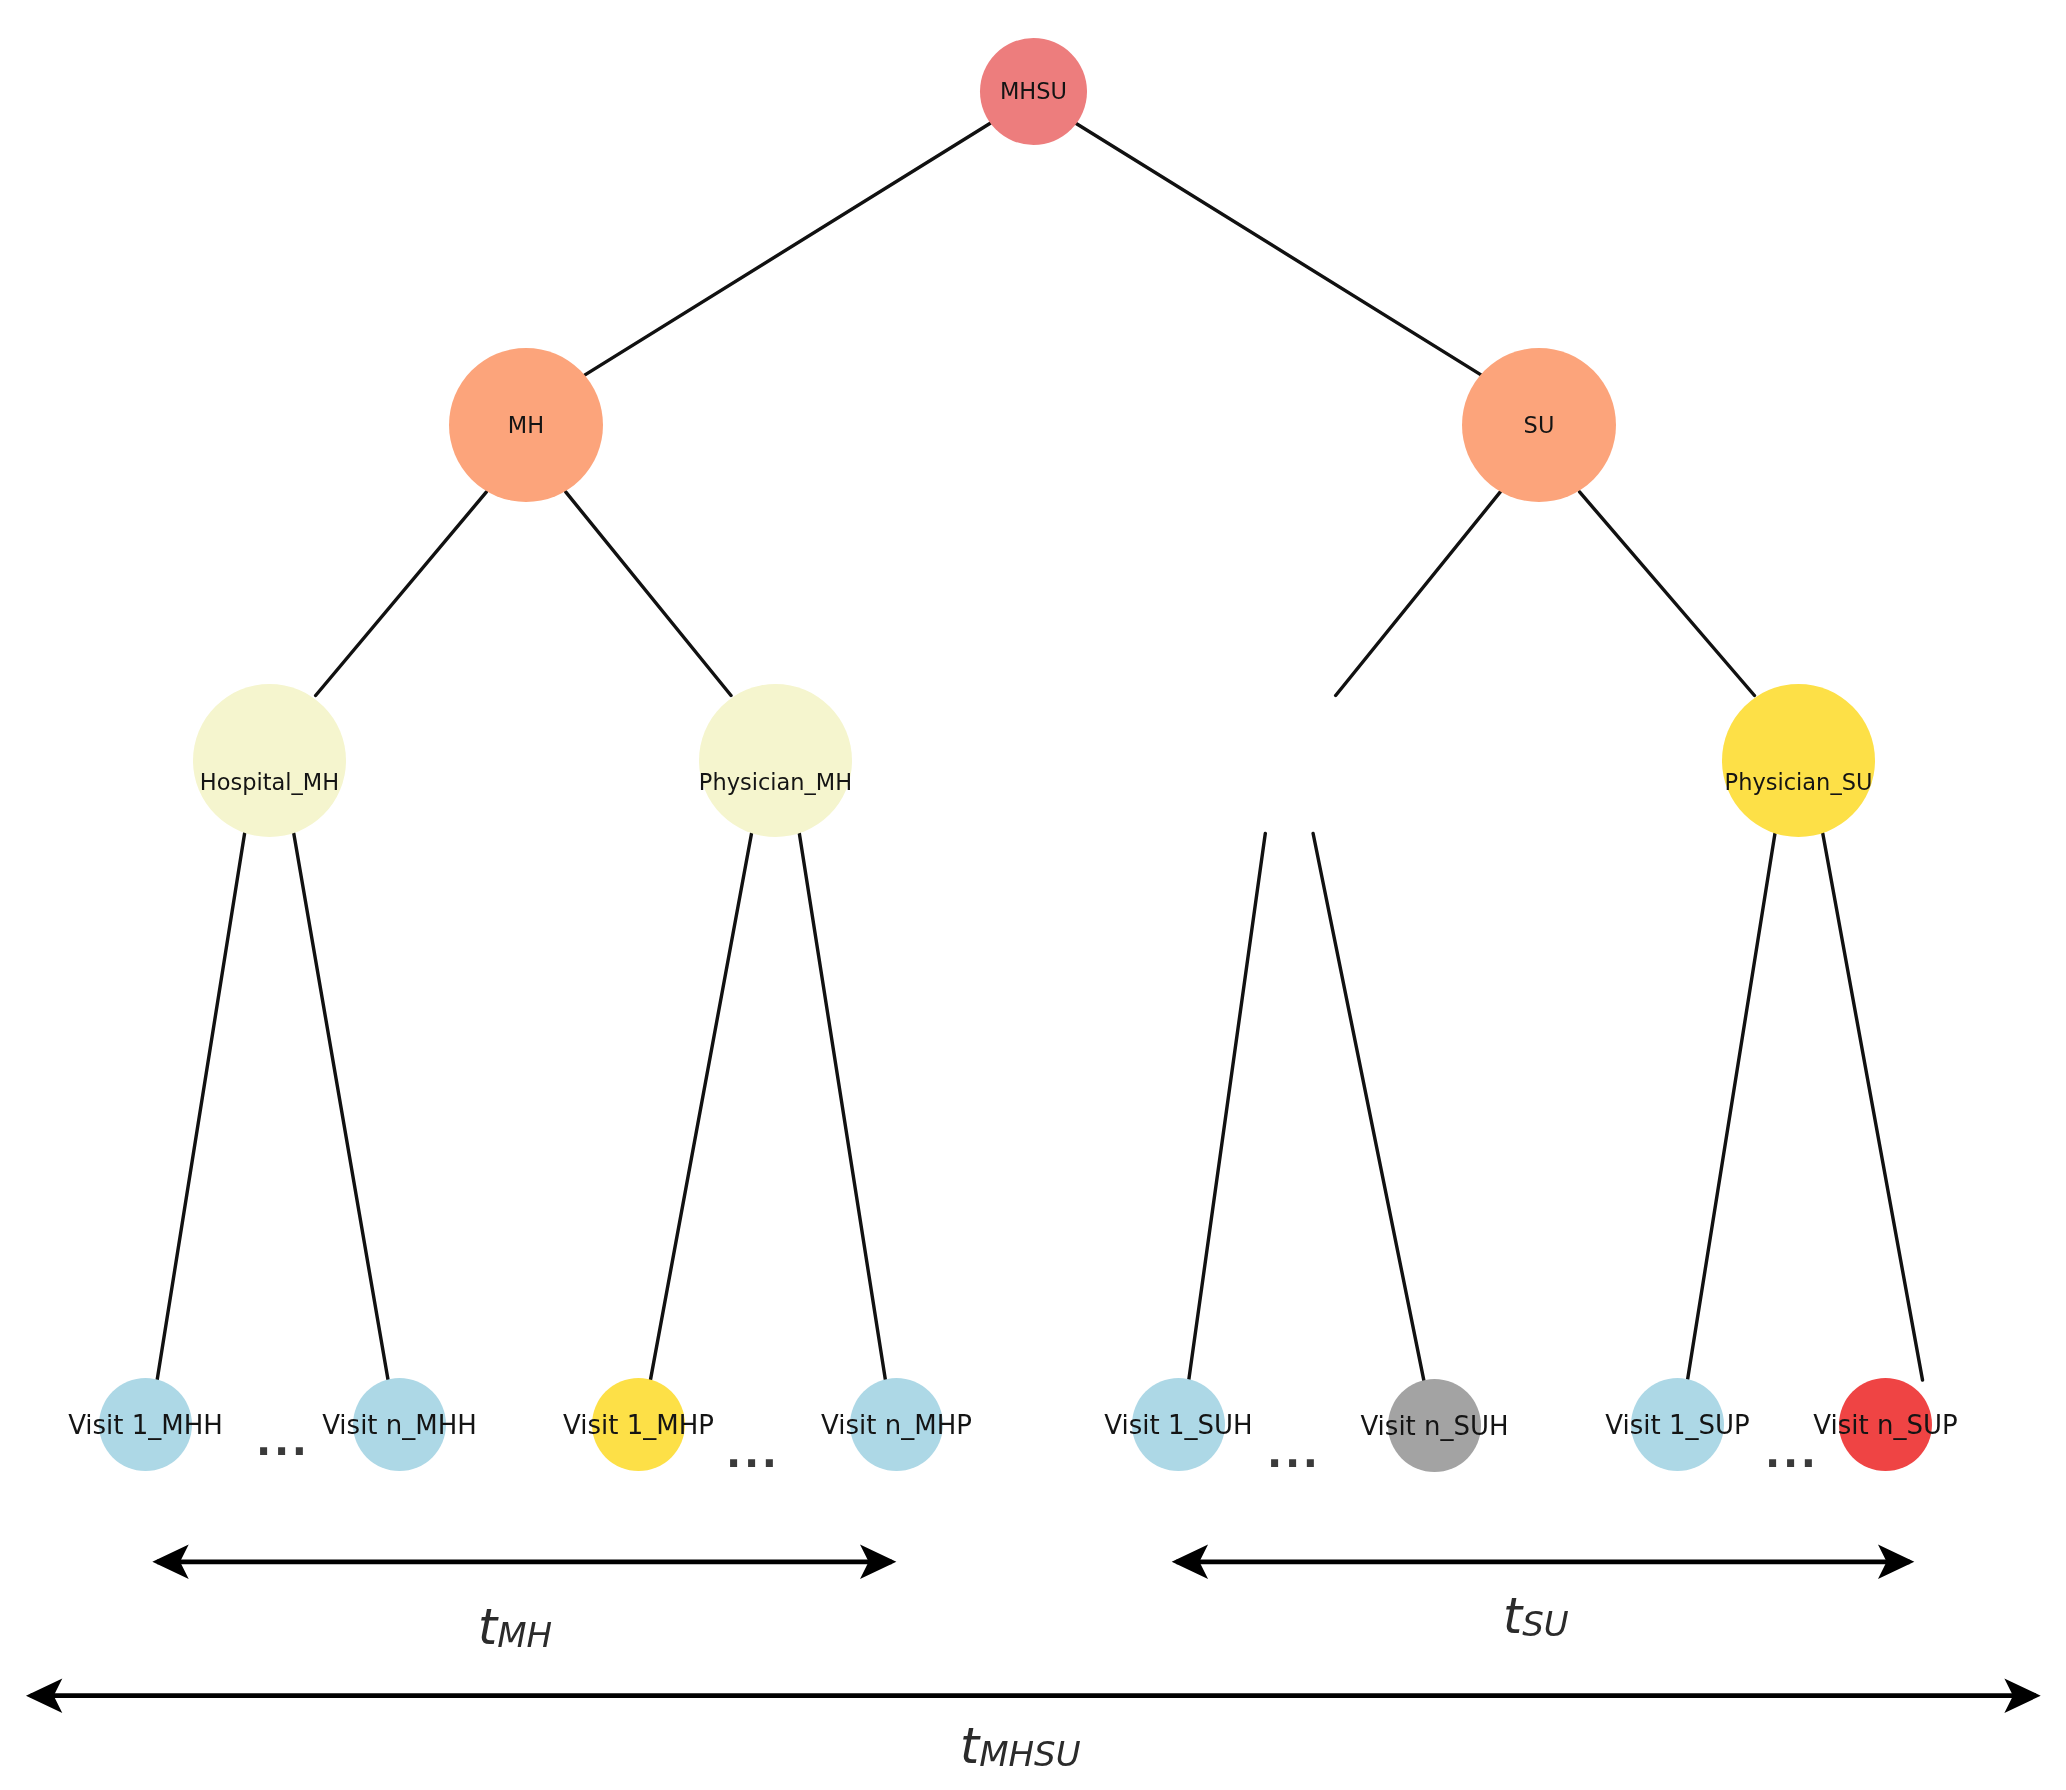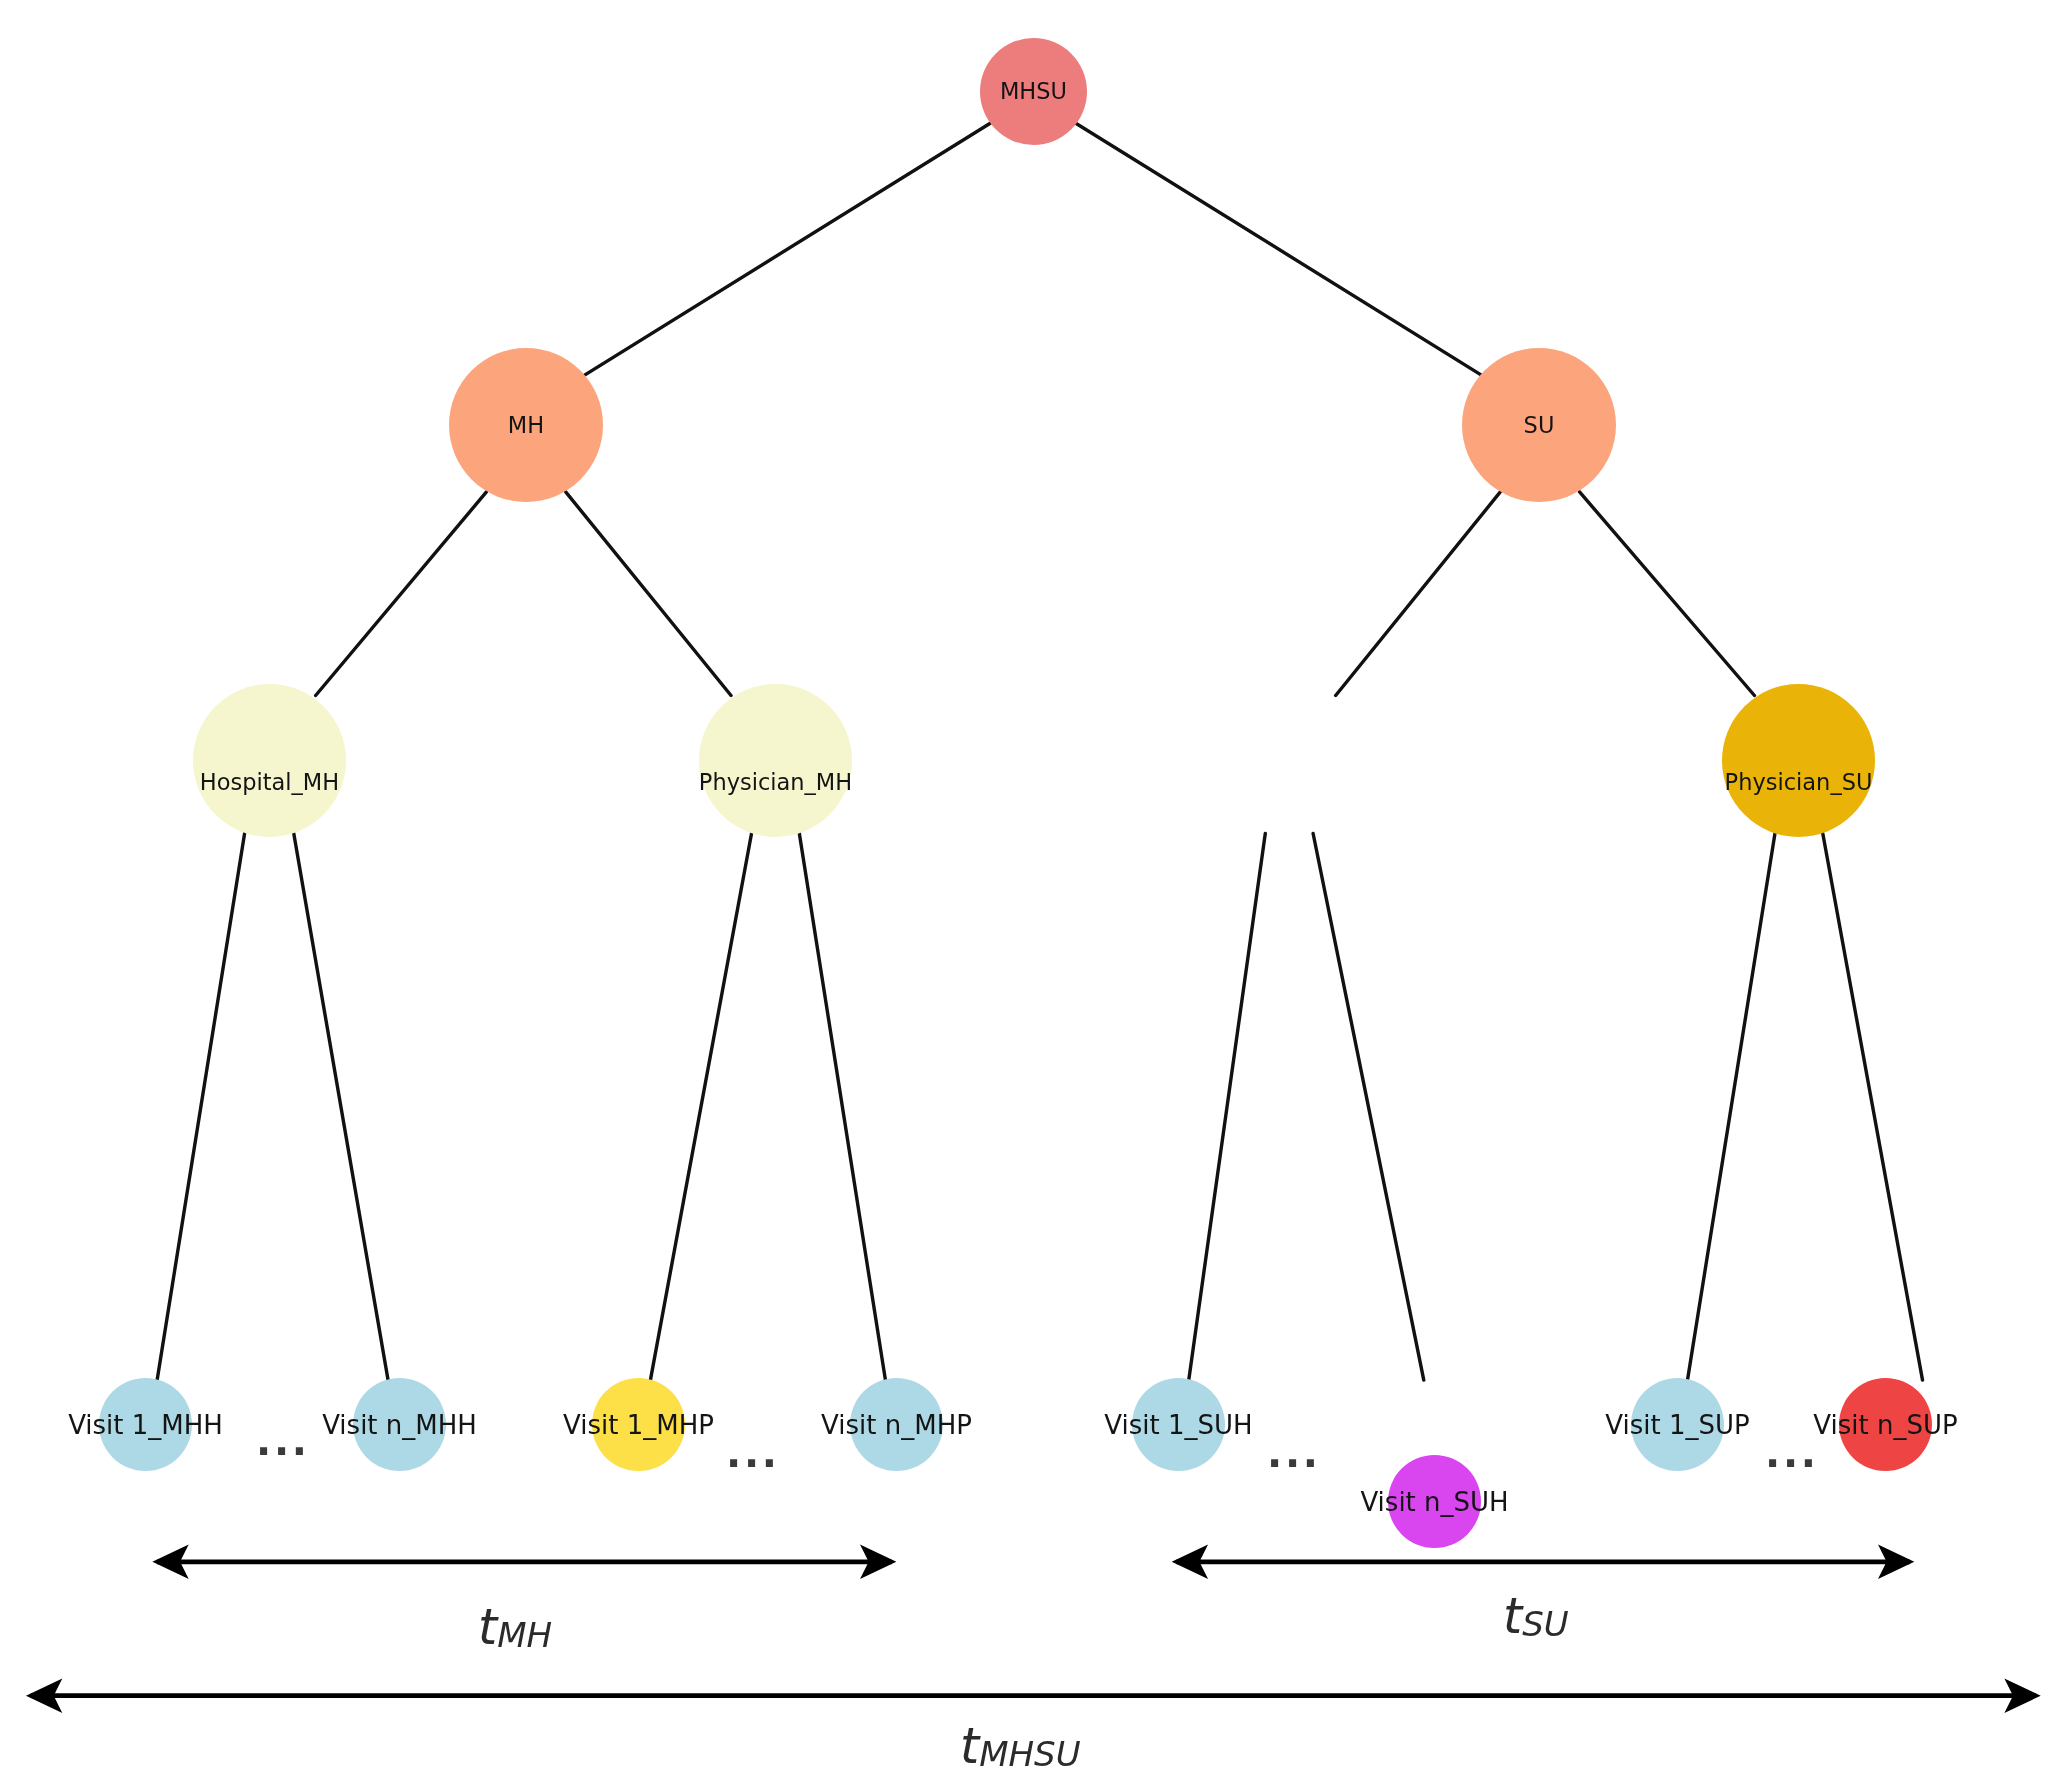--- a/index.html
+++ b/index.html
@@ -125,21 +125,21 @@
 
   <div class="node node-cat" style="left:193px; top:684px; width:153px; height:153px; background:#F5F5CE;">
     <span class="node-label">Hospital_MH</span>
   </div>
 
   <div class="node node-cat" style="left:699px; top:684px; width:153px; height:153px; background:#F5F5CE;">
     <span class="node-label">Physician_MH</span>
   </div>
 
 
-  <div class="node node-cat" style="left:1722px; top:684px; width:153px; height:153px; background:#eab308;">
+  <div class="node node-cat" style="left:1722px; top:684px; width:153px; height:153px; background:#fde047;">
     <span class="node-label">Physician_SU</span>
   </div>
 
   <div class="node node-leaf" style="left:99px; top:1378px; width:93px; height:93px; background:#ADD8E6;">
     <span class="node-label">Visit 1_MHH</span>
   </div>
 
   <div class="node node-leaf" style="left:353px; top:1378px; width:93px; height:93px; background:#ADD8E6;">
     <span class="node-label">Visit n_MHH</span>
   </div>
@@ -149,21 +149,21 @@
   </div>
 
   <div class="node node-leaf" style="left:850px; top:1378px; width:93px; height:93px; background:#ADD8E6;">
     <span class="node-label">Visit n_MHP</span>
   </div>
 
   <div class="node node-leaf" style="left:1132px; top:1378px; width:93px; height:93px; background:#ADD8E6;">
     <span class="node-label">Visit 1_SUH</span>
   </div>
 
-  <div class="node node-leaf" style="left:1388px; top:1455px; width:93px; height:93px; background:#d946ef;">
+  <div class="node node-leaf" style="left:1388px; top:1379px; width:93px; height:93px; background:#a3a3a3;">
     <span class="node-label">Visit n_SUH</span>
   </div>
 
   <div class="node node-leaf" style="left:1631px; top:1378px; width:93px; height:93px; background:#ADD8E6;">
     <span class="node-label">Visit 1_SUP</span>
   </div>
 
   <div class="node node-leaf" style="left:1839px; top:1378px; width:93px; height:93px; background:#ef4444;">
     <span class="node-label">Visit n_SUP</span>
   </div>

